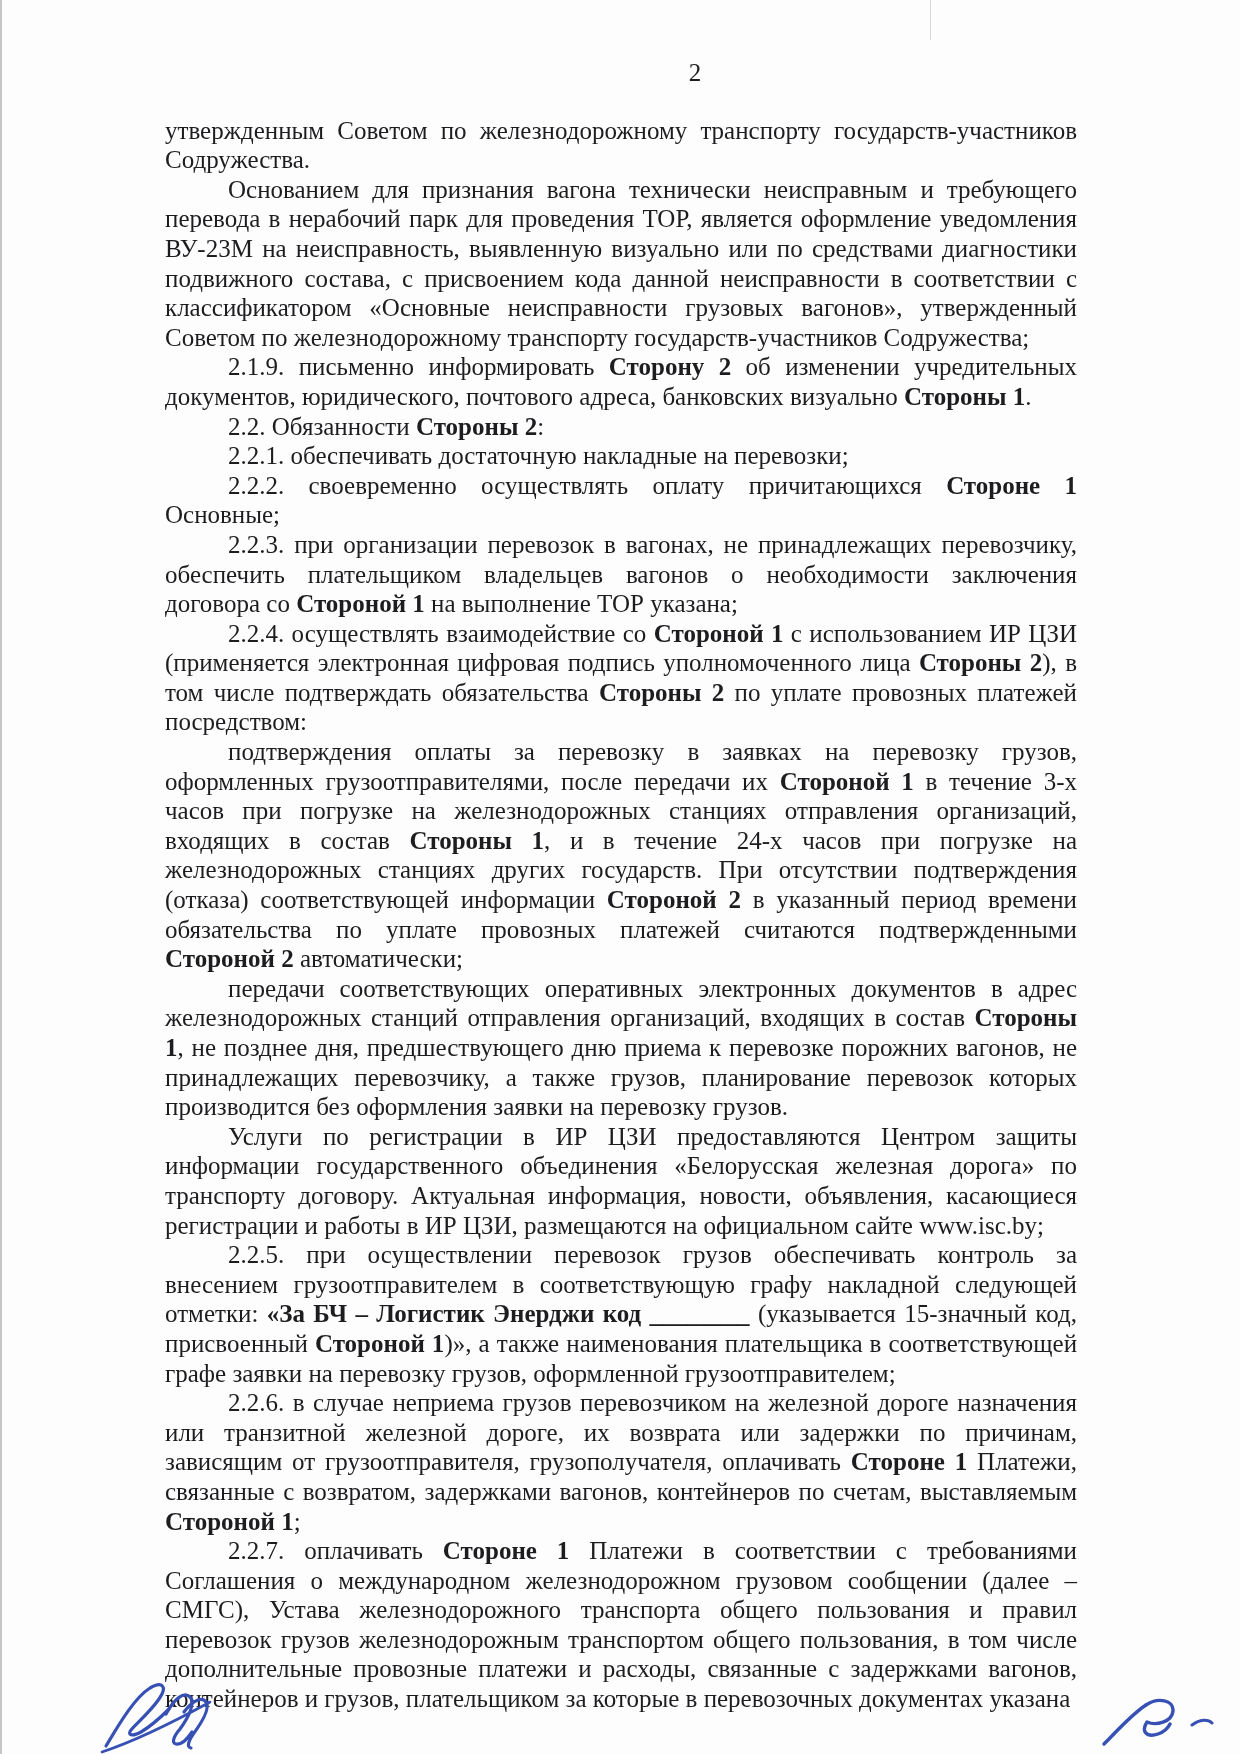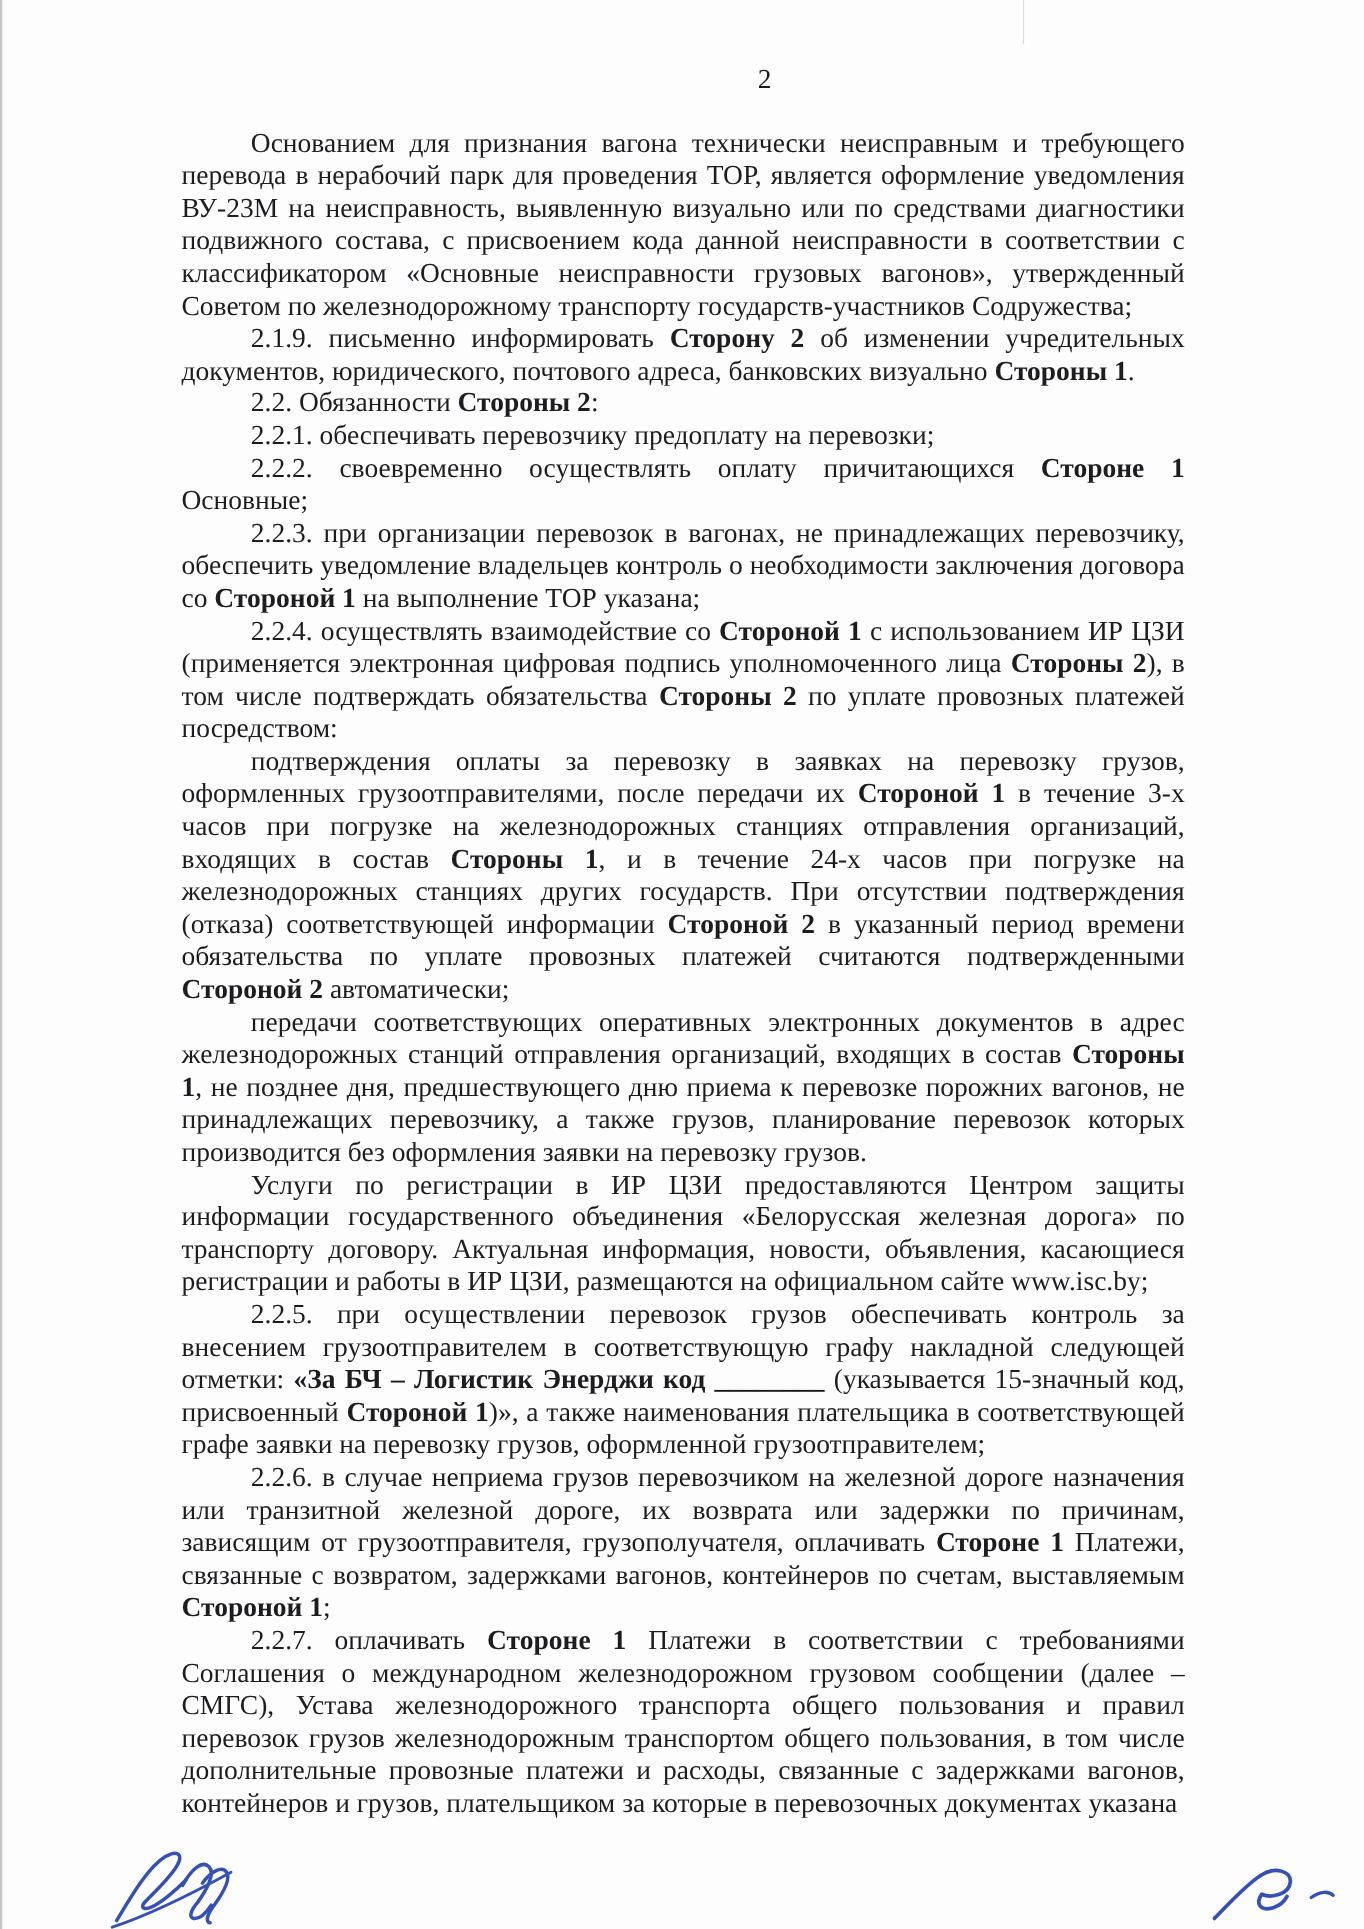--- a/index.html
+++ b/index.html
@@ -48,26 +48,30 @@
 </style>
 </head>
 <body>
 
 <div class="scan-edge"></div>
 <div class="scan-line-top"></div>
 
 <div class="content">
   <div class="pagenum">2</div>
   <div>
+      <div class="para">
+        <div class="line stretch"><span>утвержденным Советом по железнодорожному транспорту государств-участников</span></div>
+        <div class="line"><span>Содружества.</span></div>
+      </div>
       <div class="para indent"><span>Основанием для признания вагона технически неисправным и требующего перевода в нерабочий парк для проведения ТОР, является оформление уведомления ВУ-23М на неисправность, выявленную визуально или по средствами диагностики подвижного состава, с присвоением кода данной неисправности в соответствии с классификатором «Основные неисправности грузовых вагонов», утвержденный Советом по железнодорожному транспорту государств-участников Содружества;</span></div>
       <div class="para indent"><span>2.1.9. письменно информировать </span><b>Сторону 2</b><span> об изменении учредительных документов, юридического, почтового адреса, банковских визуально </span><b>Стороны 1</b><span>.</span></div>
       <div class="para indent"><span>2.2. Обязанности </span><b>Стороны 2</b><span>:</span></div>
-      <div class="para indent"><span>2.2.1. обеспечивать перевозчику предоплату на перевозки;</span></div>
+      <div class="para indent"><span>2.2.1. обеспечивать достаточную накладные на перевозки;</span></div>
       <div class="para indent"><span>2.2.2. своевременно осуществлять оплату причитающихся </span><b>Стороне 1</b><span> Основные;</span></div>
-      <div class="para indent"><span>2.2.3. при организации перевозок в вагонах, не принадлежащих перевозчику, обеспечить уведомление владельцев контроль о необходимости заключения договора со </span><b>Стороной 1</b><span> на выполнение ТОР указана;</span></div>
+      <div class="para indent"><span>2.2.3. при организации перевозок в вагонах, не принадлежащих перевозчику, обеспечить плательщиком владельцев вагонов о необходимости заключения договора со </span><b>Стороной 1</b><span> на выполнение ТОР указана;</span></div>
       <div class="para indent"><span>2.2.4. осуществлять взаимодействие со </span><b>Стороной 1</b><span> с использованием ИР ЦЗИ (применяется электронная цифровая подпись уполномоченного лица </span><b>Стороны 2</b><span>), в том числе подтверждать обязательства </span><b>Стороны 2</b><span> по уплате провозных платежей посредством:</span></div>
       <div class="para indent"><span>подтверждения оплаты за перевозку в заявках на перевозку грузов, оформленных грузоотправителями, после передачи их </span><b>Стороной 1</b><span> в течение 3-х часов при погрузке на железнодорожных станциях отправления организаций, входящих в состав </span><b>Стороны 1</b><span>, и в течение 24-х часов при погрузке на железнодорожных станциях других государств. При отсутствии подтверждения (отказа) соответствующей информации </span><b>Стороной 2</b><span> в указанный период времени обязательства по уплате провозных платежей считаются подтвержденными </span><b>Стороной 2</b><span> автоматически;</span></div>
       <div class="para indent"><span>передачи соответствующих оперативных электронных документов в адрес железнодорожных станций отправления организаций, входящих в состав </span><b>Стороны 1</b><span>, не позднее дня, предшествующего дню приема к перевозке порожних вагонов, не принадлежащих перевозчику, а также грузов, планирование перевозок которых производится без оформления заявки на перевозку грузов.</span></div>
       <div class="para indent"><span>Услуги по регистрации в ИР ЦЗИ предоставляются Центром защиты информации государственного объединения «Белорусская железная дорога» по транспорту договору. Актуальная информация, новости, объявления, касающиеся регистрации и работы в ИР ЦЗИ, размещаются на официальном сайте www.isc.by;</span></div>
       <div class="para indent"><span>2.2.5. при осуществлении перевозок грузов обеспечивать контроль за внесением грузоотправителем в соответствующую графу накладной следующей отметки: </span><b>«За БЧ – Логистик Энерджи код ________</b><span> (указывается 15-значный код, присвоенный </span><b>Стороной 1</b><span>)», а также наименования плательщика в соответствующей графе заявки на перевозку грузов, оформленной грузоотправителем;</span></div>
       <div class="para indent"><span>2.2.6. в случае неприема грузов перевозчиком на железной дороге назначения или транзитной железной дороге, их возврата или задержки по причинам, зависящим от грузоотправителя, грузополучателя, оплачивать </span><b>Стороне 1</b><span> Платежи, связанные с возвратом, задержками вагонов, контейнеров по счетам, выставляемым </span><b>Стороной 1</b><span>;</span></div>
       <div class="para indent"><span>2.2.7. оплачивать </span><b>Стороне 1</b><span> Платежи в соответствии с требованиями Соглашения о международном железнодорожном грузовом сообщении (далее – СМГС), Устава железнодорожного транспорта общего пользования и правил перевозок грузов железнодорожным транспортом общего пользования, в том числе дополнительные провозные платежи и расходы, связанные с задержками вагонов, контейнеров и грузов, плательщиком за которые в перевозочных документах указана </span></div>
     </div>
 </div>
 

